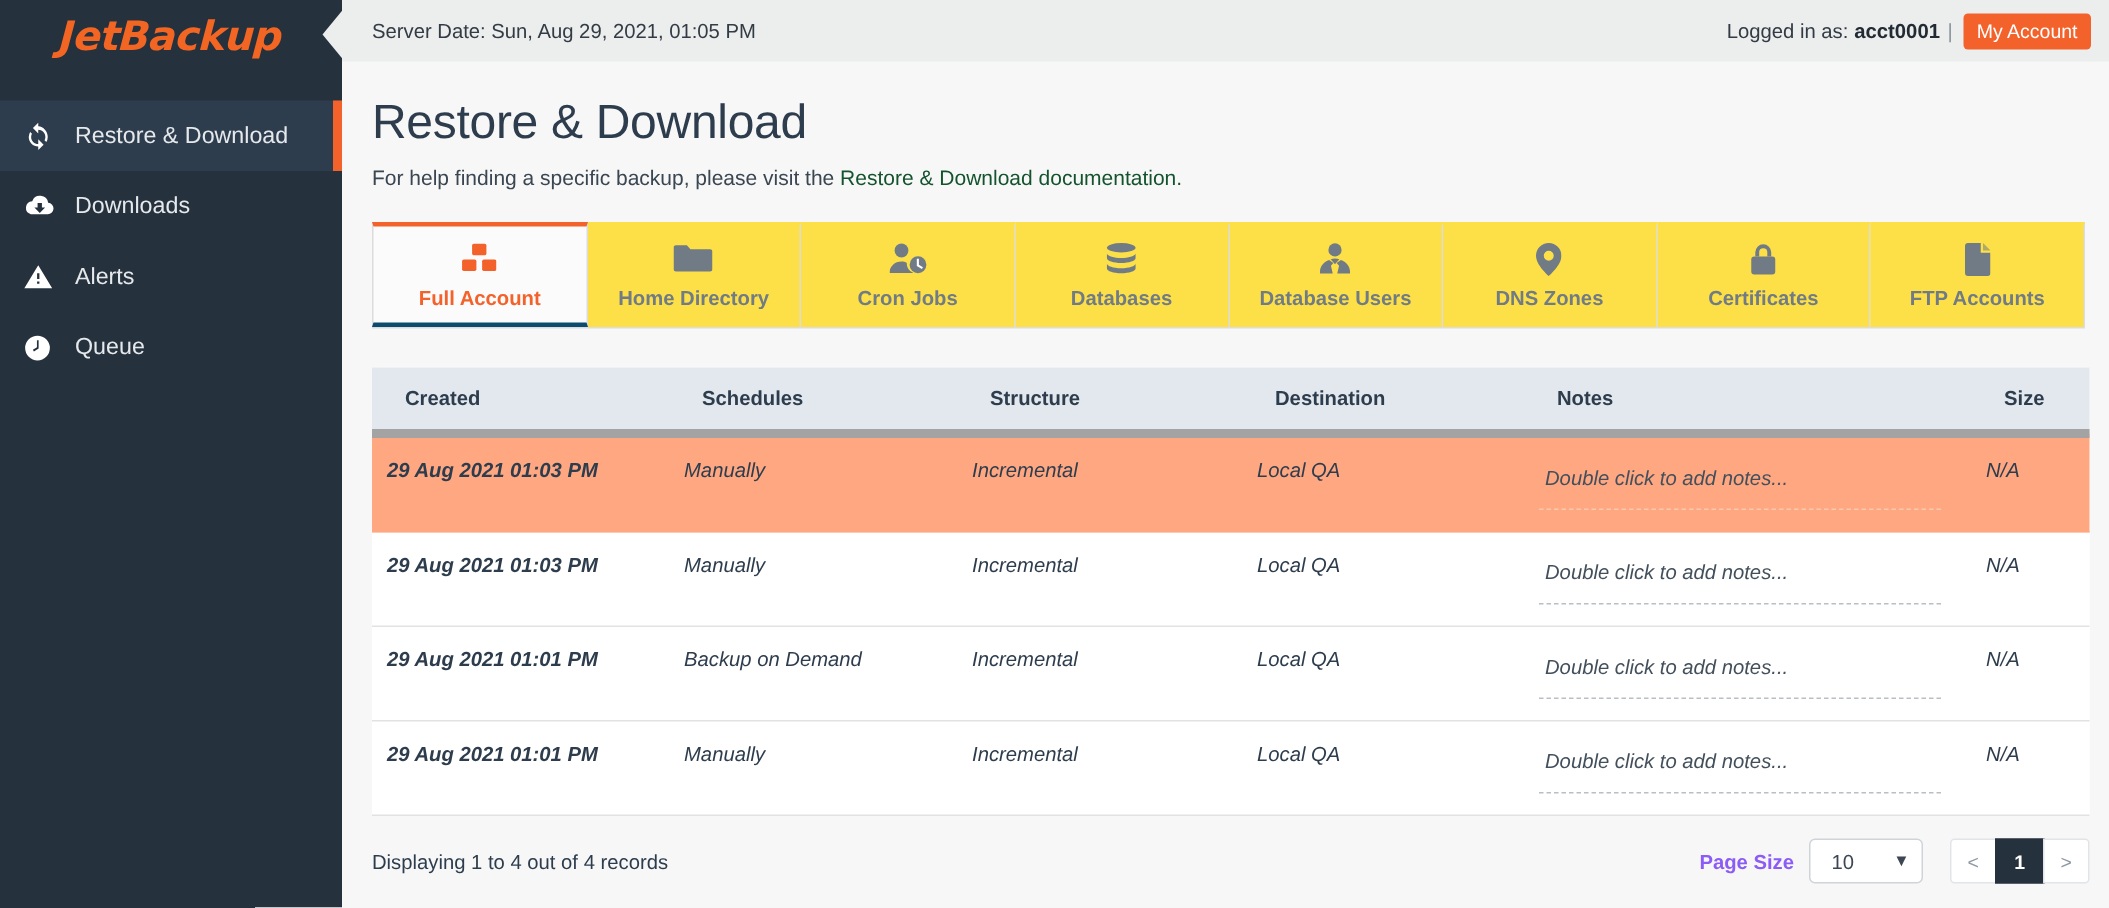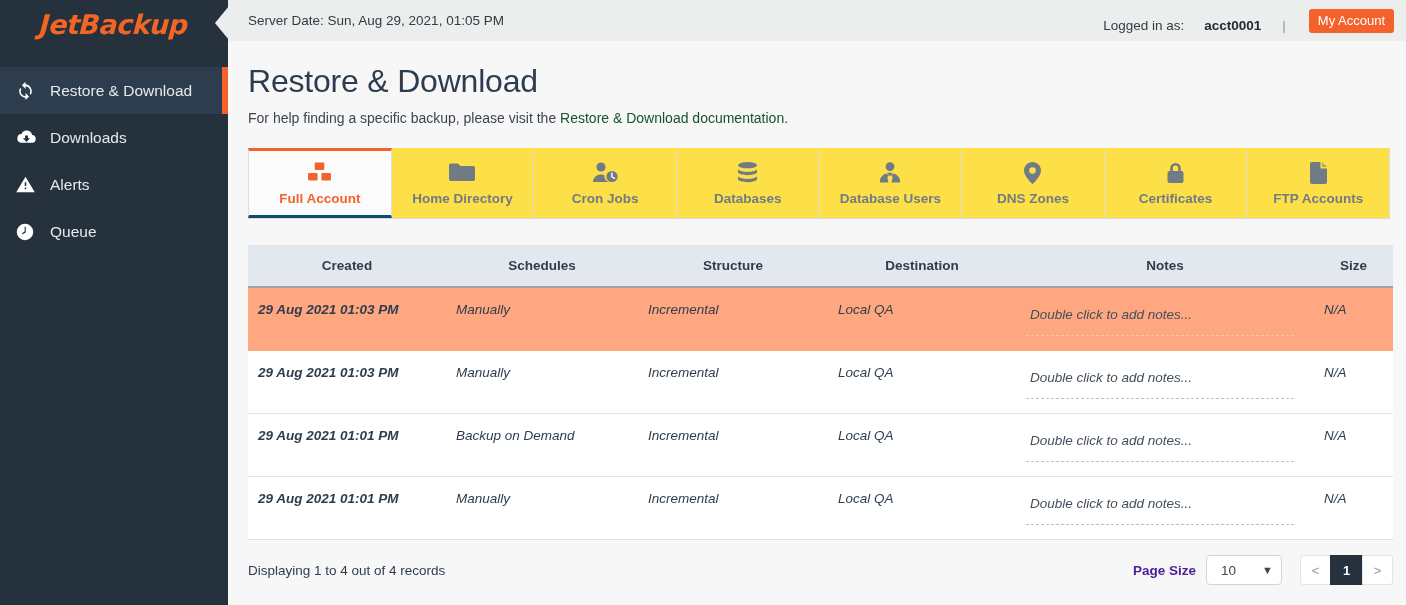--- a/index.html
+++ b/index.html
@@ -81,21 +81,21 @@
     height: 41px;
     background: #eceded;
     display: flex; align-items: center;
     padding: 0 8px 0 20px;
     font-size: 13.5px;
     color: #2e3d4d;
   }
   .topbar .server-date { color: #333b45; }
   .topbar .right {
     margin-left: auto;
-    display: flex; align-items: flex-end; gap: 16px;
+    display: flex; align-items: center; gap: 0px;
     font-size: 13.5px;
   }
   .topbar .logged-label { color: #333b45; }
   .topbar .acct { font-weight: bold; color: #222a33; margin-left: 4px; }
   .topbar .sep { color: #8b949c; margin: 0 7px 0 5px; }
   .my-account-btn {
     background: #f4622c;
     color: #fff;
     border: none;
     border-radius: 3px;
@@ -170,23 +170,23 @@
     width: 1145px;
     border-collapse: collapse;
     background: #fff;
     table-layout: fixed;
   }
   table.grid th {
     background: #e3e8ef;
     color: #2e3d4d;
     font-size: 13.5px;
     font-weight: bold;
-    text-align: center;
-    padding: 13px 10px 13px 10px;
-    border-bottom: 2px solid #a3a3a3;
+    text-align: left;
+    padding: 13px 10px 13px 22px;
+    border-bottom: 6px solid #a3a3a3;
   }
   table.grid td {
     font-size: 13.5px;
     color: #2e3d4d;
     padding: 14px 10px;
     border-bottom: 1px solid #e2e2e2;
     vertical-align: top;
     height: 46px;
     font-style: italic;
   }
@@ -212,21 +212,21 @@
   col.w-size    { width: 79px; }
 
   
   .footer-row {
     width: 1145px;
     display: flex; align-items: center;
     margin-top: 15px;
   }
   .records-text { font-size: 13.5px; color: #2e3d4d; text-align: right; }
   .pager { margin-left: auto; display: flex; align-items: center; }
-  .pager .pg-label { font-size: 13.5px; font-weight: bold; color: #4c1d95; margin-right: 10px; }
+  .pager .pg-label { font-size: 13.5px; font-weight: bold; color: #8b5cf6; margin-right: 10px; }
   .page-size-select {
     appearance: none; -webkit-appearance: none;
     width: 76px; height: 30px;
     border: 1px solid #cfd4d9;
     border-radius: 4px;
     background: #fff;
     font-size: 13.5px;
     color: #3c4753;
     font-family: "Liberation Sans", sans-serif;
     padding-left: 14px;

